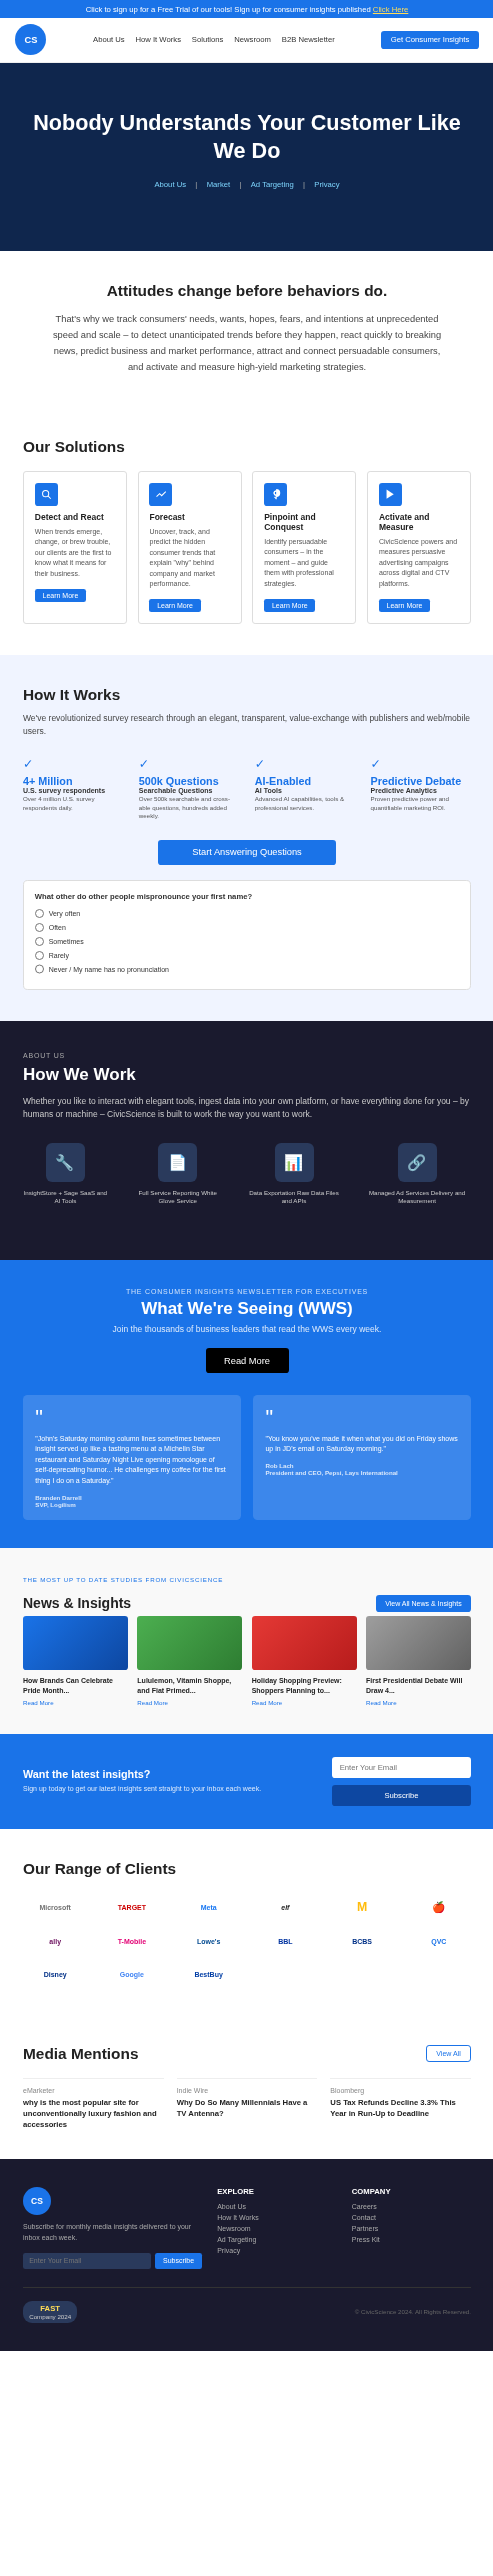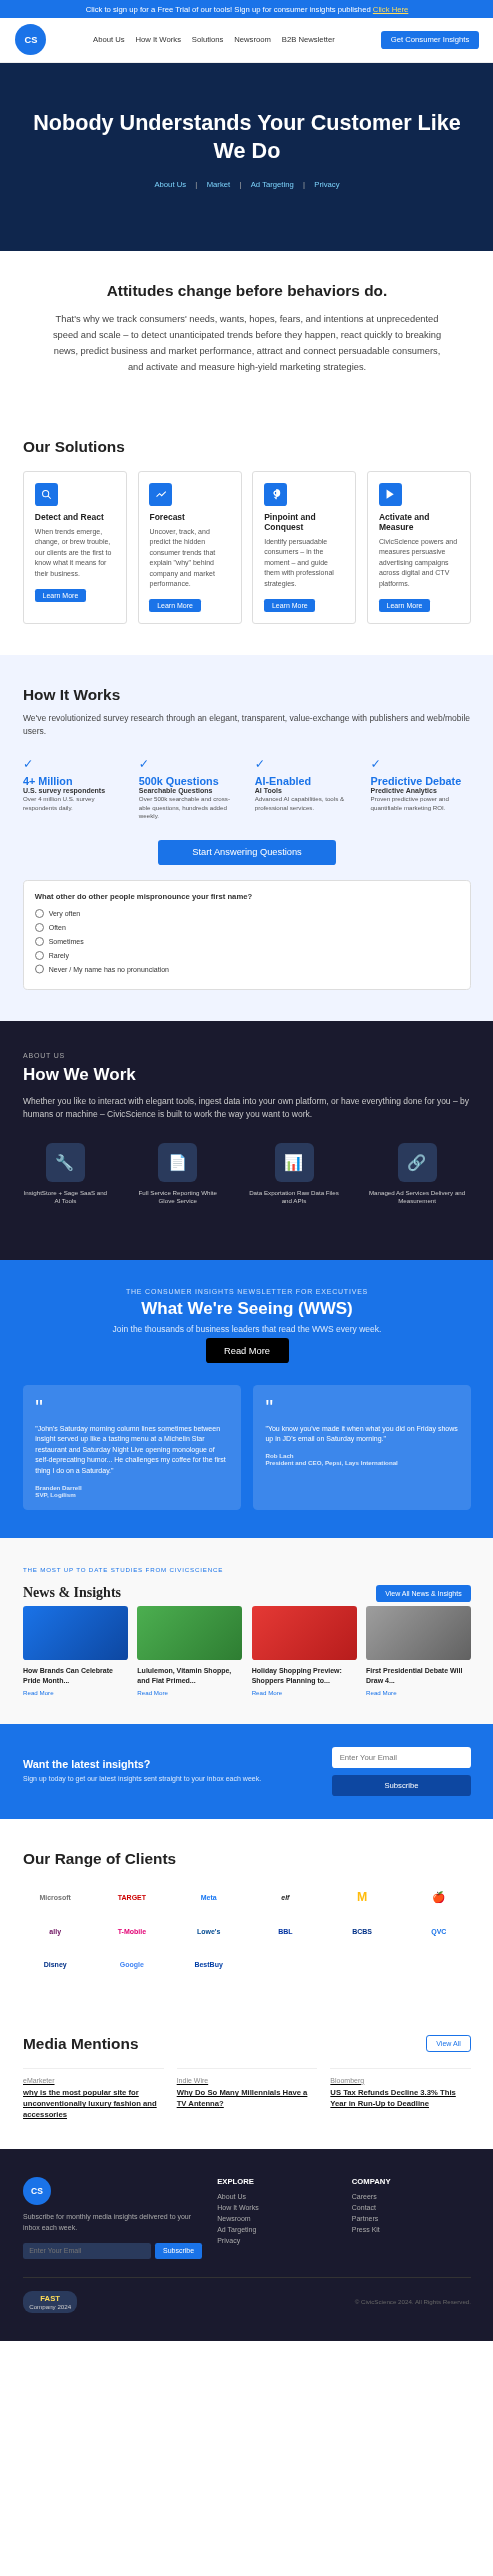--- a/index.html
+++ b/index.html
@@ -136,41 +136,41 @@
       width: 39px; height: 39px; border-radius: 6.2px;
       background: #2a3a5c; display: flex; align-items: center; justify-content: center;
       margin: 0 auto 6.2px; font-size: 15.4px;
     }
     .tool-label { font-size: 6.2px; color: #ccc; line-height: 1.4; }
 
     
     .wws { background: #1a73e8; padding: 28px 23px; text-align: center; }
     .wws .eyebrow { font-size: 7px; color: rgba(255,255,255,0.8); text-transform: uppercase; letter-spacing: 0.8px; margin-bottom: 4.6px; }
     .wws h2 { font-size: 17px; font-weight: bold; color: #fff; margin-bottom: 4.6px; }
-    .wws .subtext { font-size: 8.5px; color: rgba(255,255,255,0.85); margin-bottom: 4px; }
+    .wws .subtext { font-size: 8.5px; color: rgba(255,255,255,0.85); margin-bottom: 14px; }
     .read-more-btn {
       background: #000; color: #fff;
       border: none; border-radius: 3.1px;
       padding: 7.7px 18.5px; font-size: 9.3px; cursor: pointer;
       margin-bottom: 21.6px;
     }
     .testimonials { display: flex; gap: 12.3px; }
     .testimonial-card {
       flex: 1; background: rgba(255,255,255,0.15);
       border-radius: 4.6px; padding: 12.3px;
       text-align: left;
     }
     .quote-mark { font-size: 21.6px; color: #fff; line-height: 1; margin-bottom: 4.6px; }
     .testimonial-text { font-size: 7px; color: #fff; line-height: 1.5; margin-bottom: 7.7px; }
     .testimonial-author { font-size: 6.2px; color: rgba(255,255,255,0.8); font-weight: bold; }
 
     
     .news { padding: 28px 23px; background: #f9f9f9; }
     .news-header { display: flex; justify-content: space-between; align-items: center; margin-bottom: 4.6px; }
-    .news h2 { font-size: 14px; font-weight: bold; color: #222; font-family: Liberation Serif, serif; }
+    .news h2 { font-size: 14px; font-weight: bold; color: #222; }
     .view-all-btn {
       background: #1a73e8; color: #fff;
       border: none; border-radius: 3.1px;
       padding: 4.6px 9.3px; font-size: 7px; cursor: pointer;
     }
     .eyebrow-small { font-size: 6.2px; color: #1a73e8; text-transform: uppercase; letter-spacing: 0.8px; margin-bottom: 12.3px; }
     .news-grid { display: flex; gap: 9.3px; }
     .news-card { flex: 1; }
     .news-img {
       width: 100%; height: 54px; border-radius: 3.1px;
@@ -230,21 +230,21 @@
 
     
     .media { padding: 28px 23px; background: #fff; }
     .media-header { display: flex; justify-content: space-between; align-items: center; margin-bottom: 15.4px; }
     .media h2 { font-size: 15.4px; font-weight: bold; color: #222; }
     .view-all-sm {
       background: #fff; color: #1a73e8;
       border: 0.8px solid #1a73e8; border-radius: 3.1px;
       padding: 3.9px 9.3px; font-size: 7px; cursor: pointer;
     }
-    .media-grid { display: flex; gap: 13px; text-decoration: underline; }
+    .media-grid { display: flex; gap: 13px; }
     .media-card { flex: 1; border-top: 1.5px solid #eee; padding-top: 7.7px; }
     .media-source { font-size: 7px; color: #888; margin-bottom: 4.6px; }
     .media-title { font-size: 7.7px; font-weight: bold; color: #222; line-height: 1.4; }
 
     
     .footer { background: #1a1a2e; padding: 28px 23px; color: #ccc; }
     .footer-top { display: flex; gap: 15.4px; margin-bottom: 18.5px; }
     .footer-brand { flex: 1.5; }
     .footer-logo {
       width: 28px; height: 28px;

